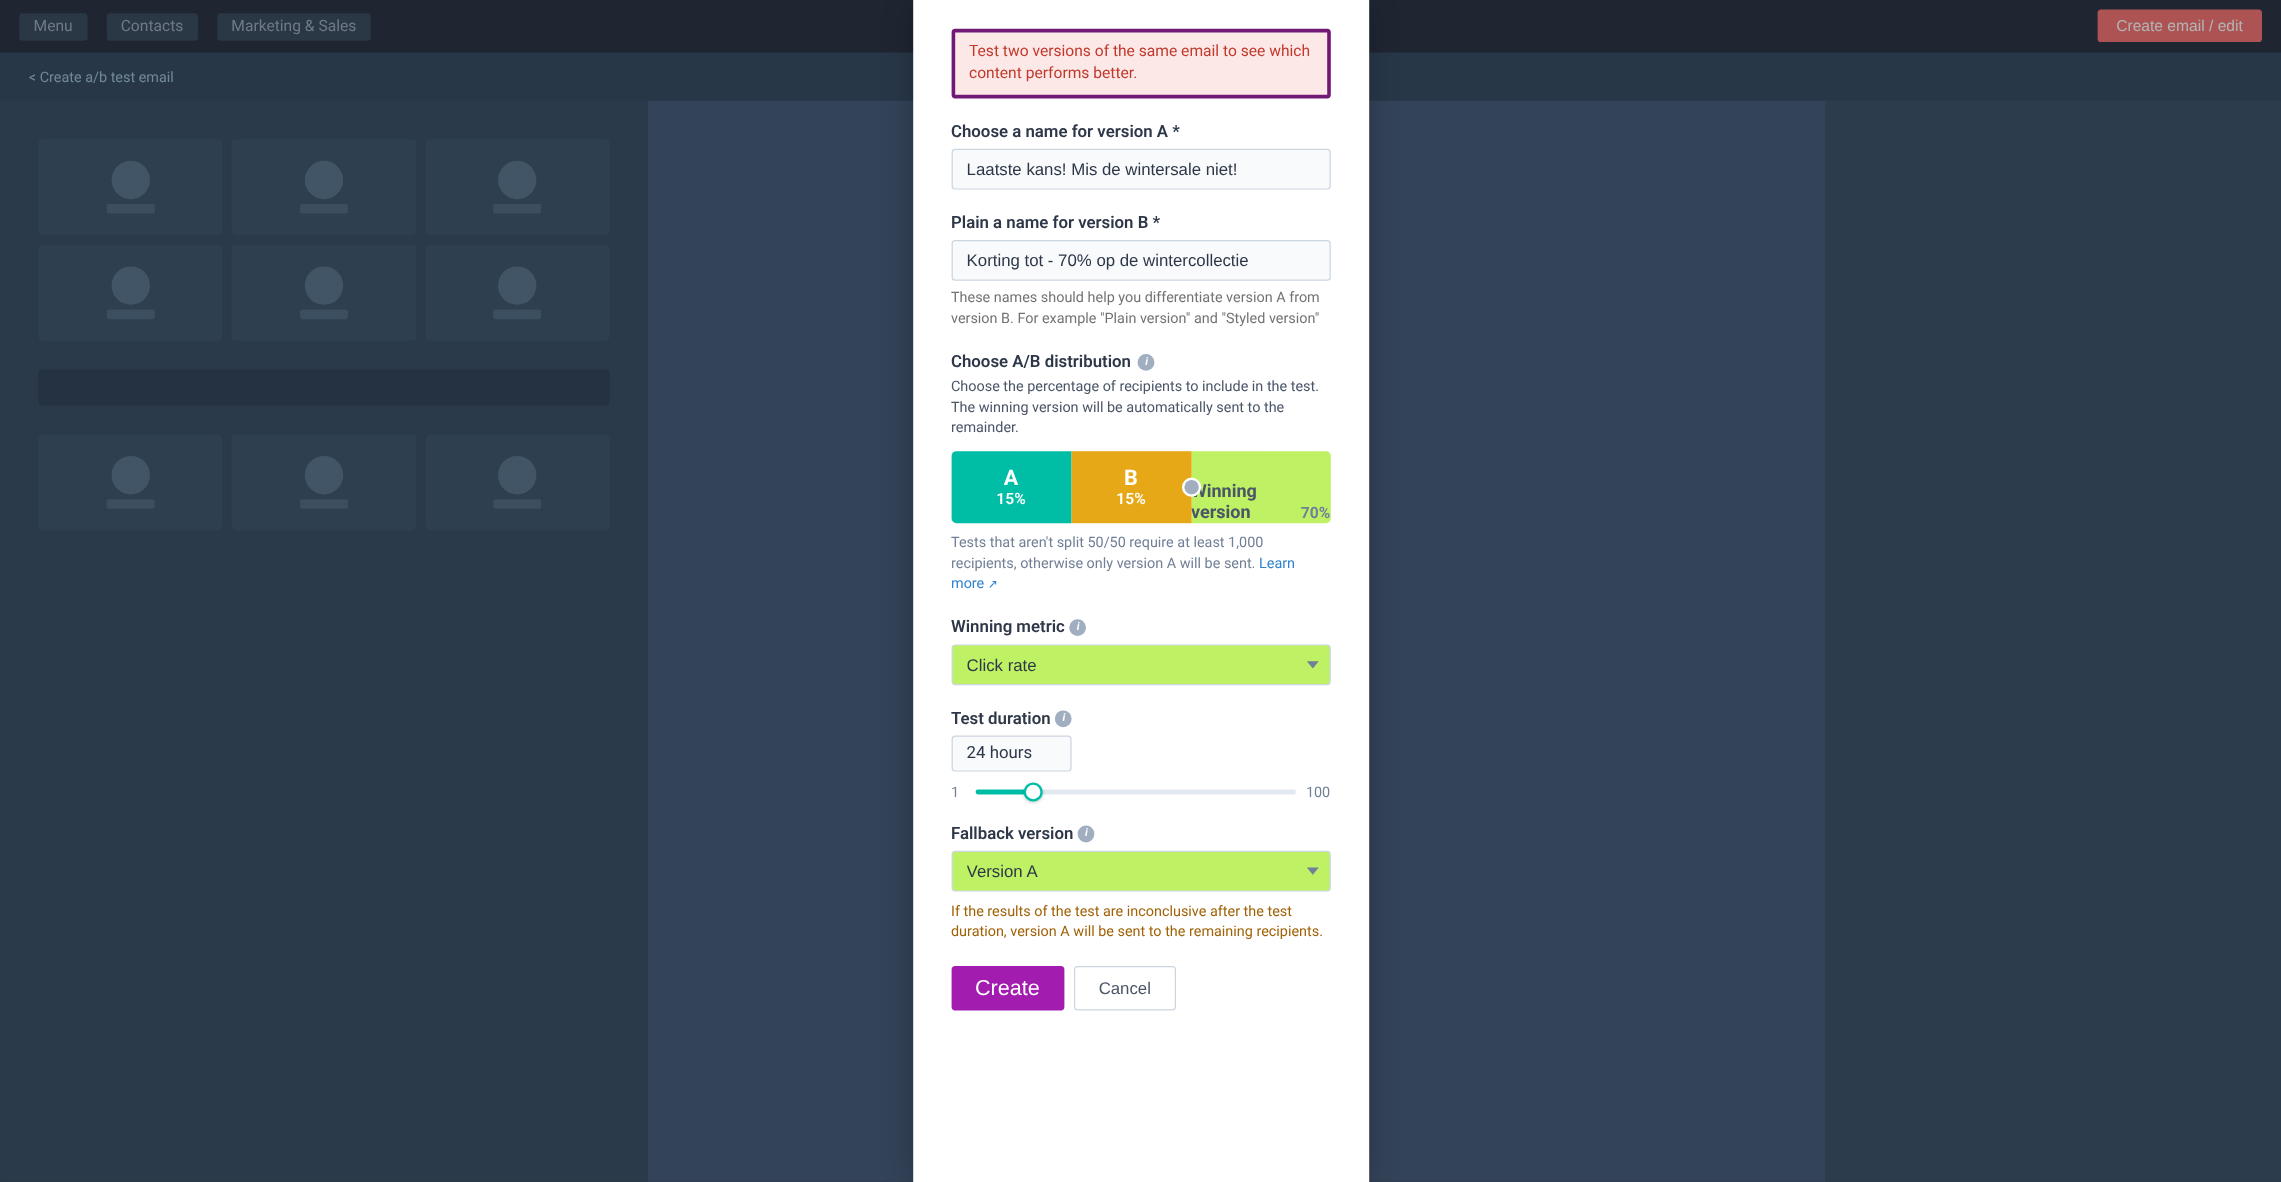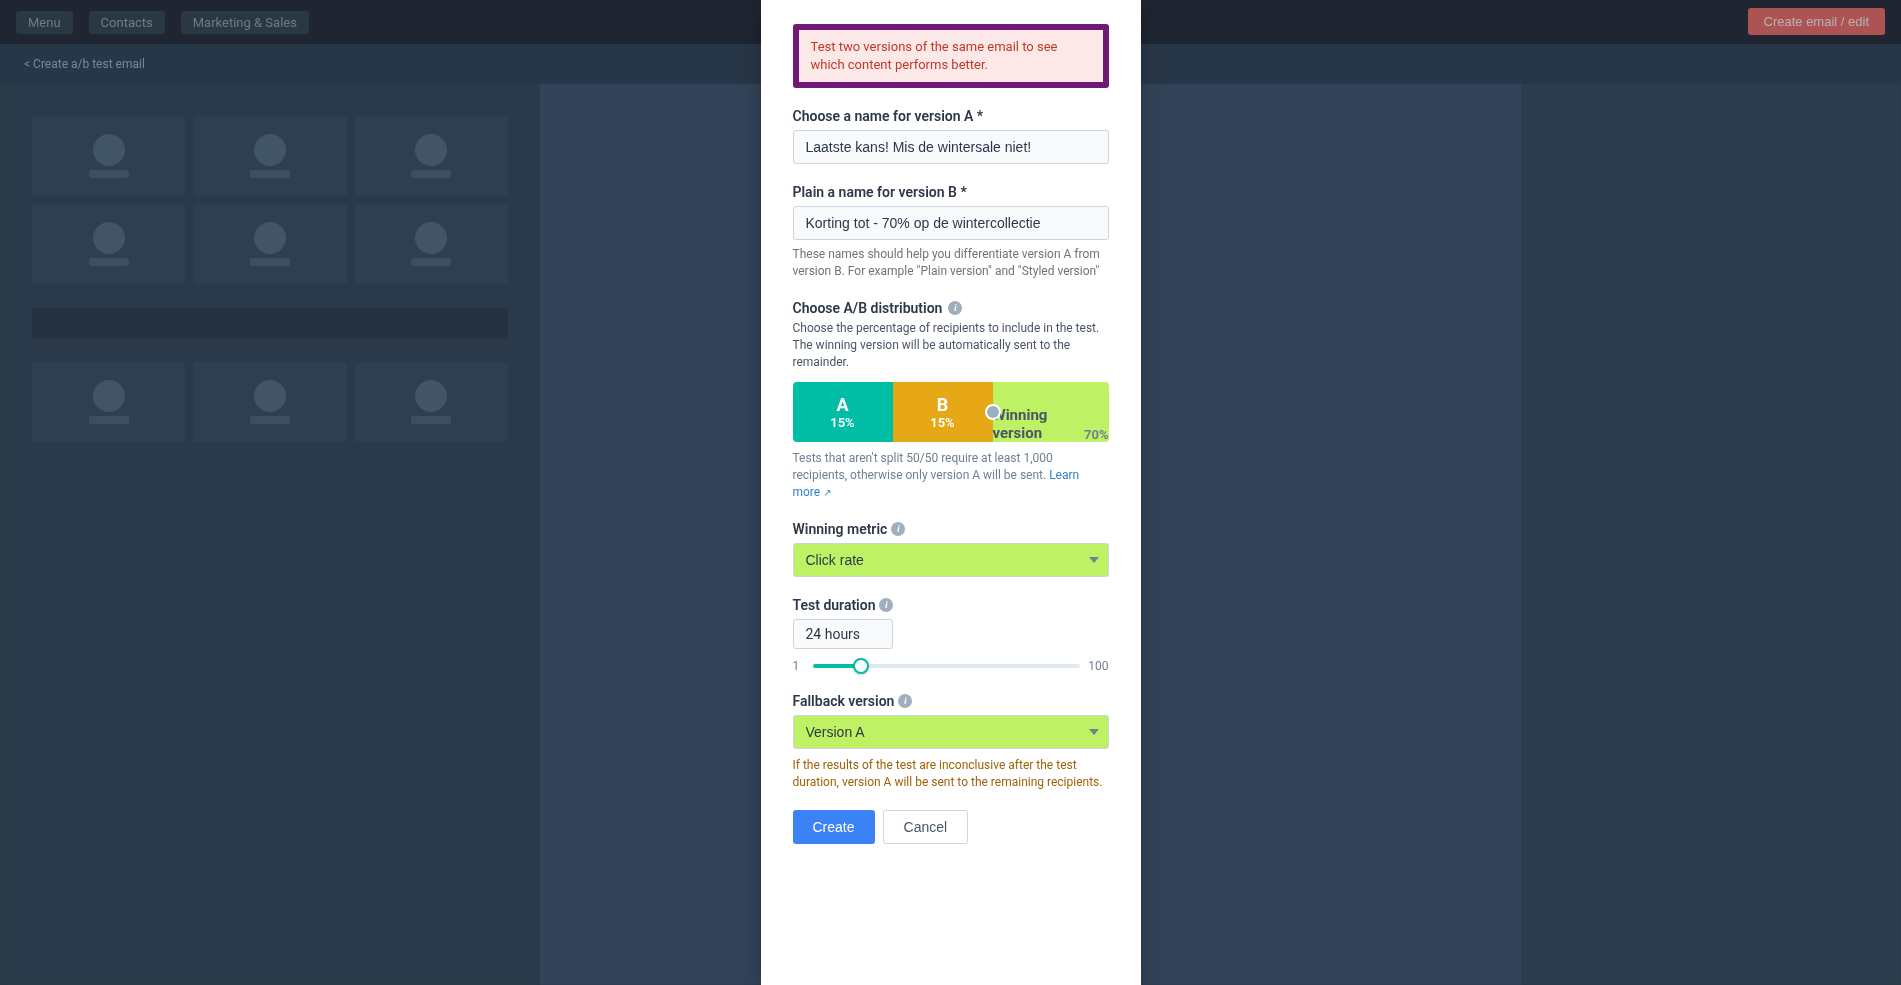--- a/index.html
+++ b/index.html
@@ -106,21 +106,21 @@
       background: white;
       z-index: 20;
       padding: 24px 32px;
       min-height: 985px;
       box-shadow: 0 4px 24px rgba(0,0,0,0.25);
     }
 
     
     .error-banner {
       background: #fde8e8;
-      border: 6px solid #701a75;
+      border: 3px solid #701a75;
       border-radius: 3px;
       padding: 8px 12px;
       margin-bottom: 20px;
       font-size: 13px;
       color: #c0392b;
       line-height: 1.4;
     }
 
     
     .form-section {
@@ -377,26 +377,26 @@
     }
 
     
     .modal-footer {
       margin-top: 20px;
       display: flex;
       gap: 8px;
     }
 
     .btn-primary {
-      background: #3b82f6;
+      background: #a21caf;
       color: white;
       border: none;
       border-radius: 3px;
       padding: 8px 20px;
-      font-size: 14px;
+      font-size: 18px;
       cursor: pointer;
       font-weight: 500;
     }
 
     .btn-secondary {
       background: white;
       color: #4a5568;
       border: 1px solid #cbd5e0;
       border-radius: 3px;
       padding: 8px 20px;

